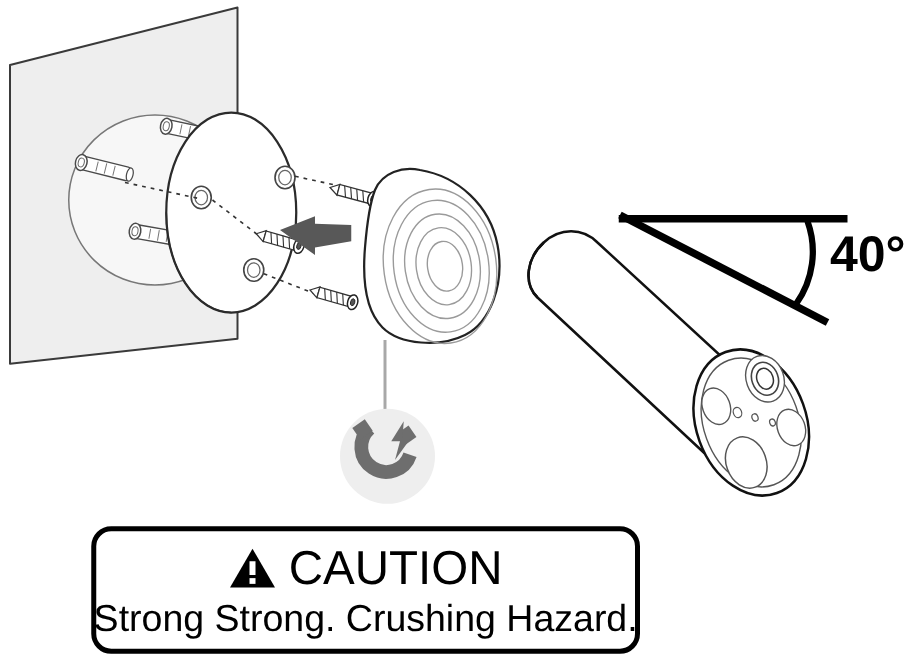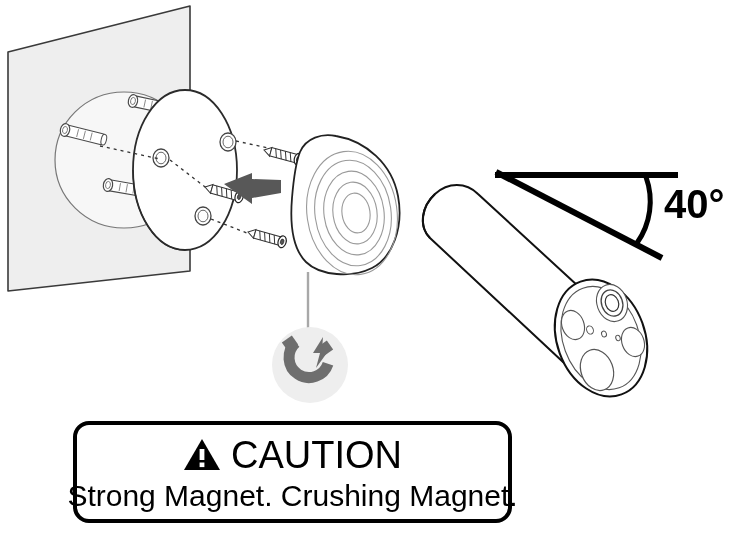--- a/index.html
+++ b/index.html
@@ -250,14 +250,14 @@
 
 <div class="caution-box">
   <div class="caution-head">
     <svg width="38" height="33" viewBox="0 0 38 33">
       <polygon points="19,1 37,32 1,32" fill="#000000"></polygon>
       <rect x="16.6" y="11" width="4.8" height="11" fill="#ffffff"></rect>
       <rect x="16.6" y="24.5" width="4.8" height="4.6" fill="#ffffff"></rect>
     </svg>
     <span class="caution-title">CAUTION</span>
   </div>
-  <div class="caution-sub">Strong Magnet. Crushing Magnet.</div>
+  <div class="caution-sub">Strong Strong. Crushing Hazard.</div>
 </div>
 
 </body></html>

